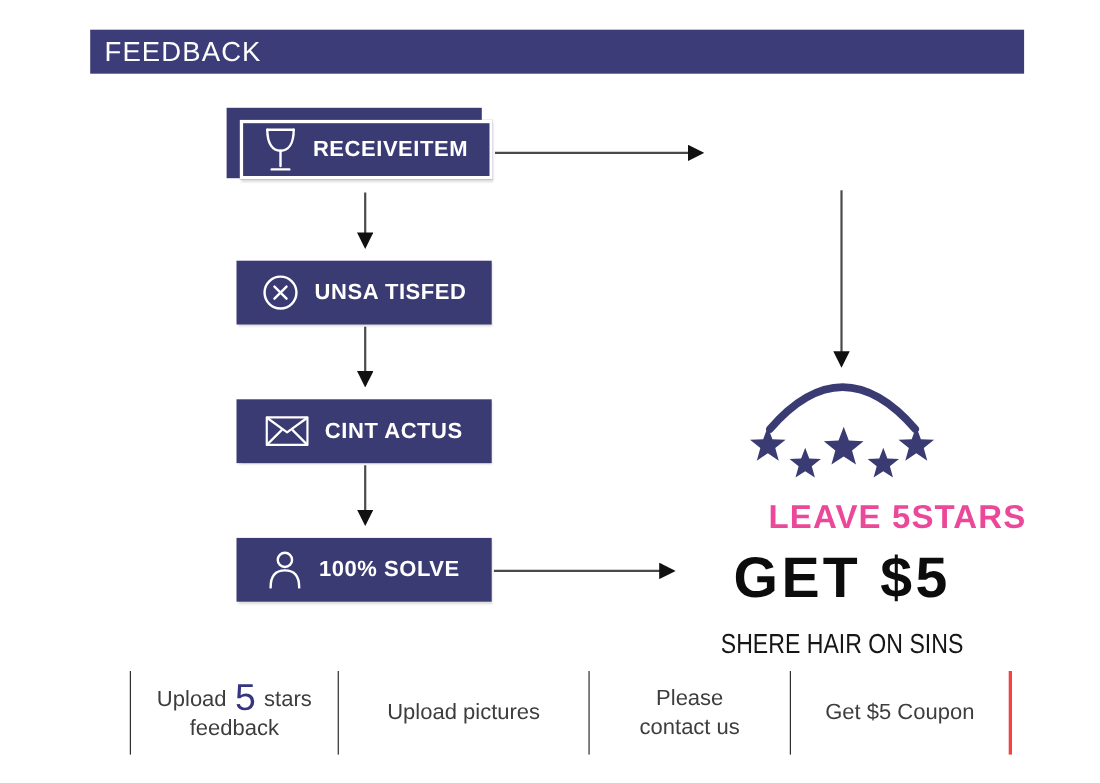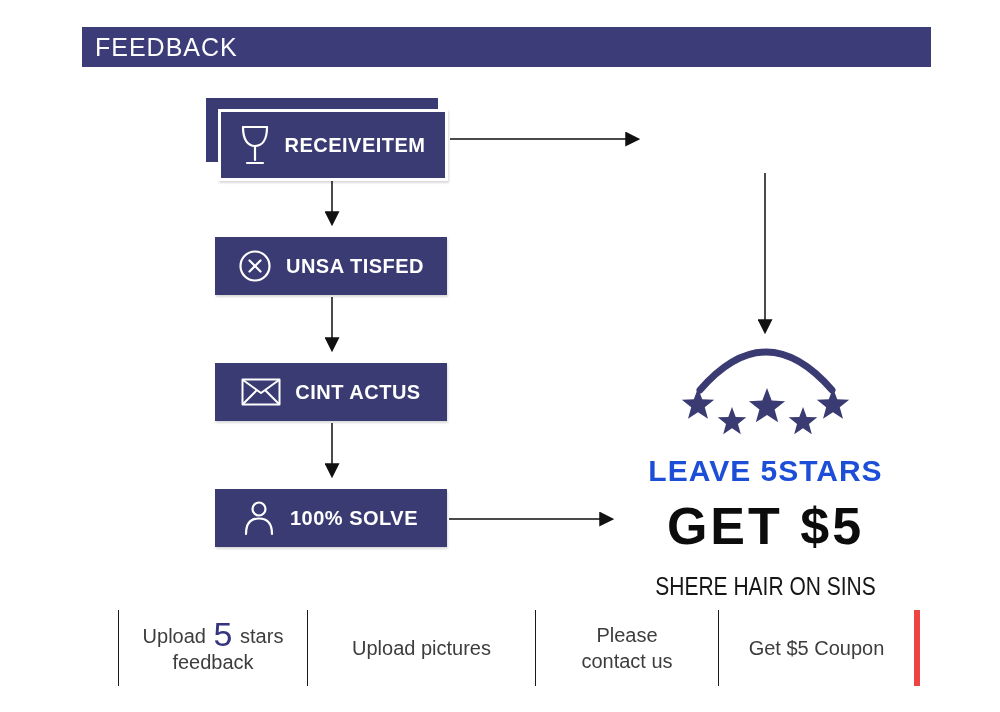--- a/index.html
+++ b/index.html
@@ -46,21 +46,21 @@
     box-shadow: 1px 2px 2px rgba(0,0,0,0.15);
   }
   .flow-box svg { flex: 0 0 auto; display: block; }
 
   .box-receive-back {
     position: absolute;
     left: 206px; top: 98px;
     width: 232px; height: 64px;
     background: #3b3b73;
   }
-  .box-receive   { left: 218px; top: 109px; width: 230px; height: 72px; border: 3px solid #ffffff; }
+  .box-receive   { left: 218px; top: 109px; width: 230px; height: 54px; border: 3px solid #ffffff; }
   .box-satisfied { left: 651px; top: 108px; width: 227px; height: 62px; }
   .box-unsatisfied { left: 215px; top: 237px; width: 232px; height: 58px; }
   .box-contact   { left: 215px; top: 363px; width: 232px; height: 58px; }
   .box-solve     { left: 215px; top: 489px; width: 232px; height: 58px; gap: 16px; }
 
   .arrows-layer {
     position: absolute;
     left: 0; top: 0;
     width: 1000px; height: 712px;
     pointer-events: none;
@@ -77,21 +77,22 @@
     position: absolute;
     left: 598px; top: 454px;
     width: 335px;
     text-align: center;
     color: #0f0f0f;
   }
   .reward-stars-line {
     font-size: 30px;
     font-weight: bold;
     letter-spacing: 1px;
-    color: #1d4ed8;
+    color: #ec4899;
+    text-align: right;
   }
   .reward-amount-line {
     font-size: 52px;
     font-weight: bold;
     letter-spacing: 3px;
     margin-top: 8px;
     color: #0c0c0c;
   }
   .reward-brand-line {
     font-size: 25px;
@@ -114,21 +115,21 @@
   .footer-cell {
     border-left: 1px solid #1a1a1a;
     display: flex;
     flex-direction: column;
     align-items: center;
     justify-content: center;
     text-align: center;
     font-size: 20px;
     line-height: 1.3;
   }
-  .footer-cell:last-child { border-right: 6px solid #ef4444; }
+  .footer-cell:last-child { border-right: 3px solid #ef4444; }
   .cell-1 { width: 189px; }
   .cell-2 { width: 228px; }
   .cell-3 { width: 183px; }
   .cell-4 { width: 202px; }
   .big-five {
     font-size: 34px;
     color: #343480;
     line-height: 0.8;
     vertical-align: -3px;
     padding: 0 2px;

